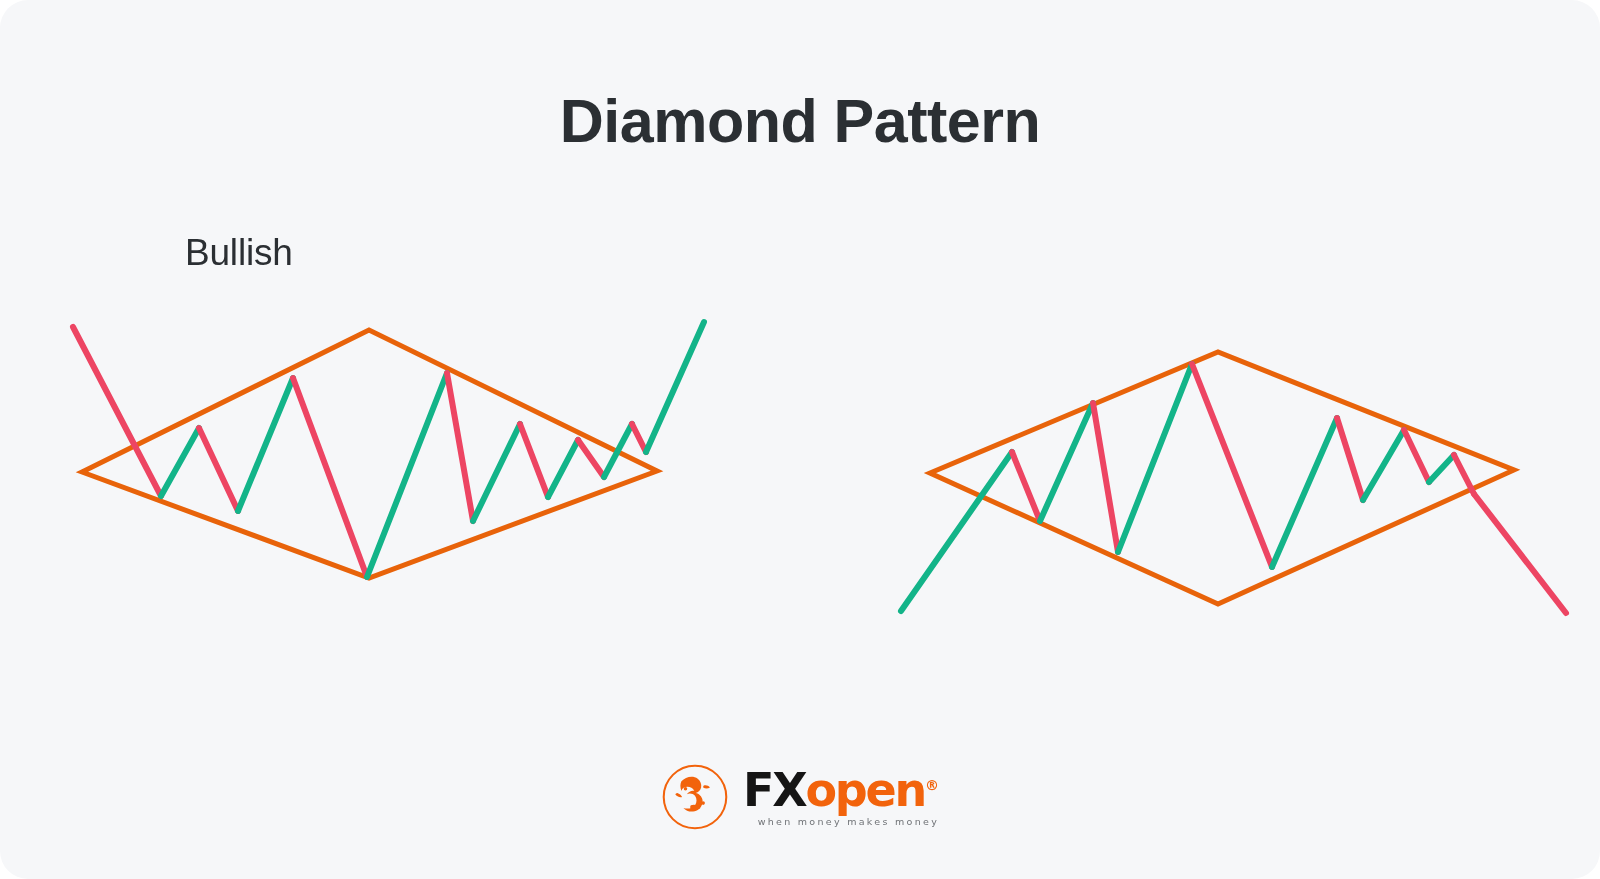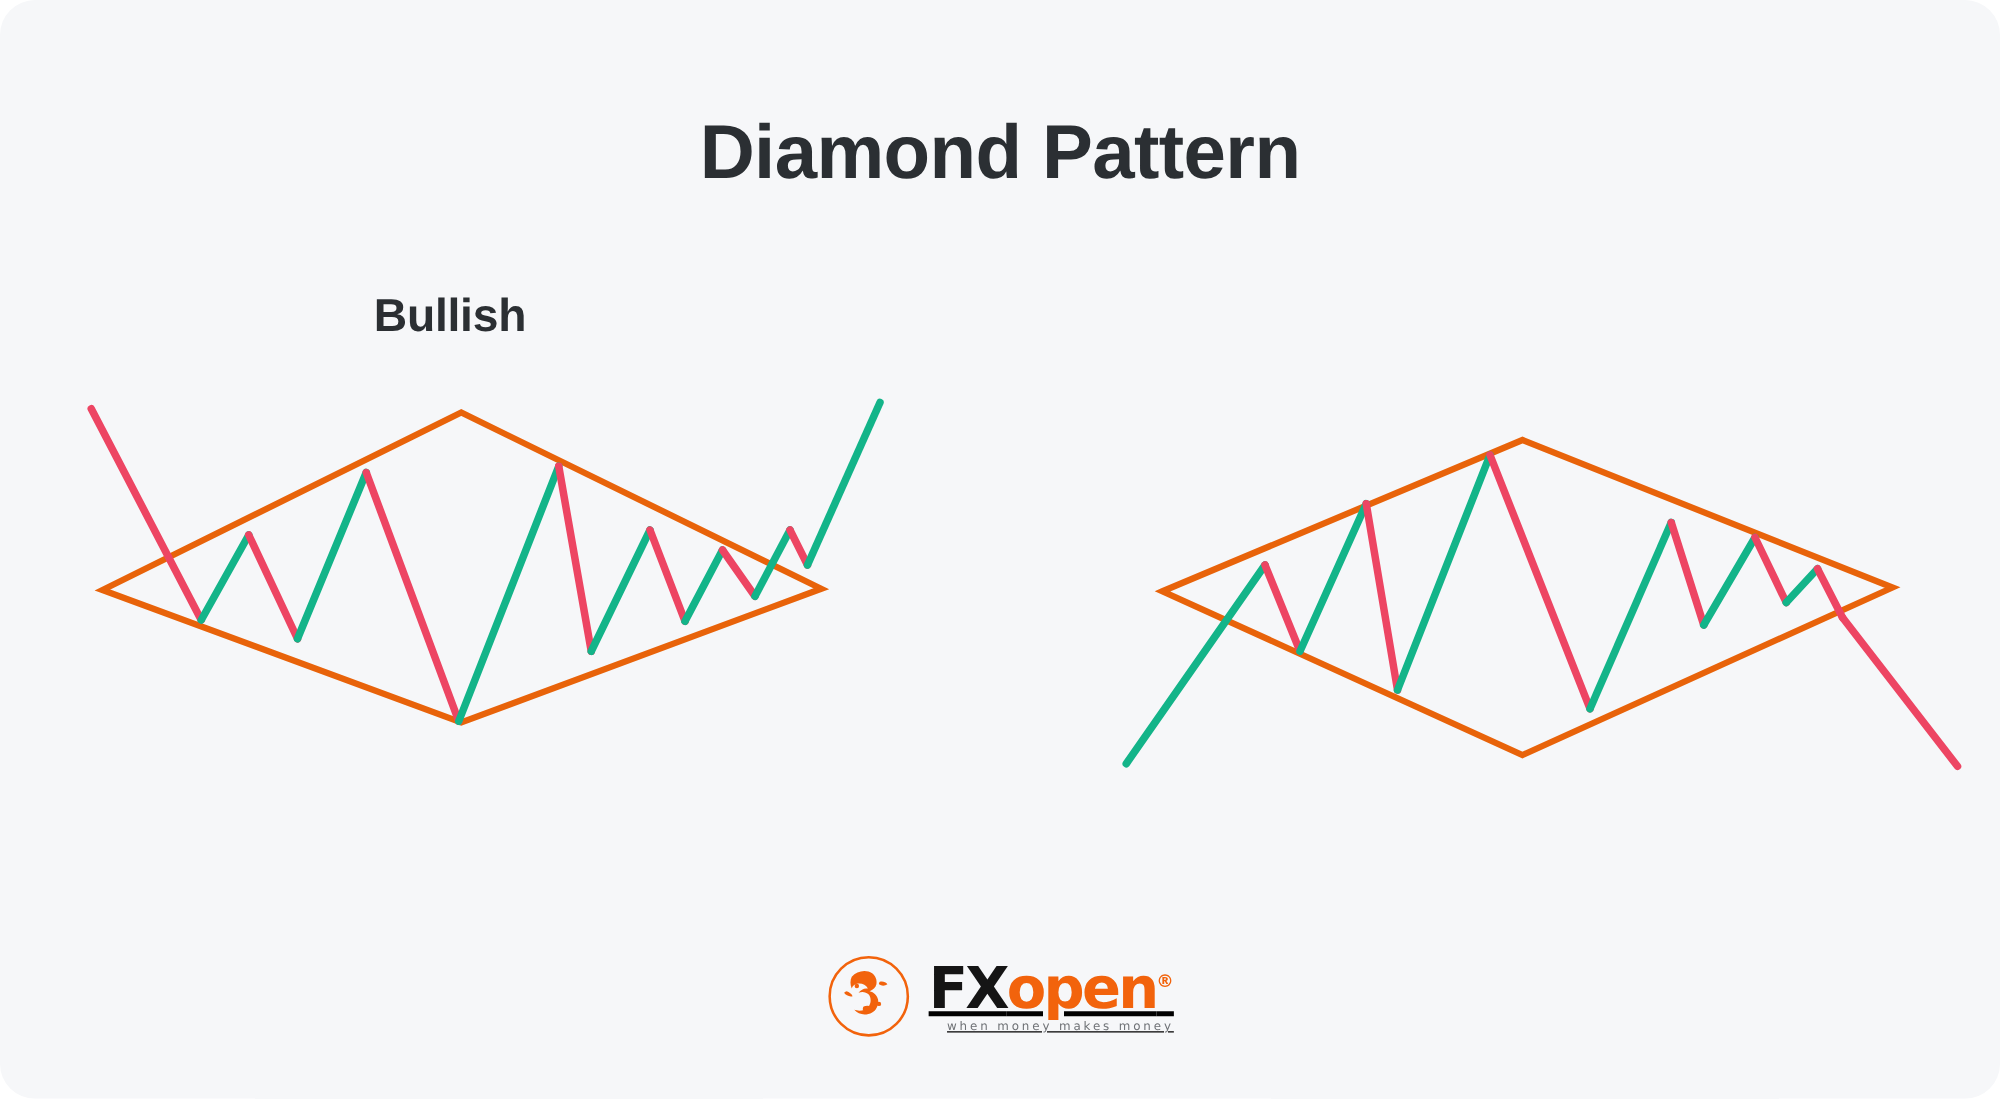--- a/index.html
+++ b/index.html
@@ -31,23 +31,23 @@
     font-size: 61px;
     font-weight: 700;
     letter-spacing: -0.5px;
     color: #2b2f33;
     line-height: 1.1;
   }
   .panel-label {
     position: absolute;
     top: 232px;
     font-size: 37px;
-    font-weight: 700;
+    font-weight: 400;
     color: #2b2f33;
-    text-align: center;
+    text-align: left;
     letter-spacing: -0.2px;
   }
   #label-bullish { left: 185px; width: 350px; }
   #label-bearish { left: 1025px; width: 350px; }
 
   #chart-svg {
     position: absolute;
     left: 0;
     top: 0;
     width: 1600px;
@@ -58,21 +58,20 @@
   #logo {
     position: absolute;
     left: 0;
     top: 752px;
     width: 1600px;
     height: 90px;
     display: flex;
     align-items: center;
     justify-content: center;
     gap: 14px;
-    text-decoration: underline;
   }
   #logo-mark {
     width: 68px;
     height: 68px;
     flex: 0 0 auto;
   }
   #logo-text-wrap {
     position: relative;
     height: 68px;
     display: flex;

